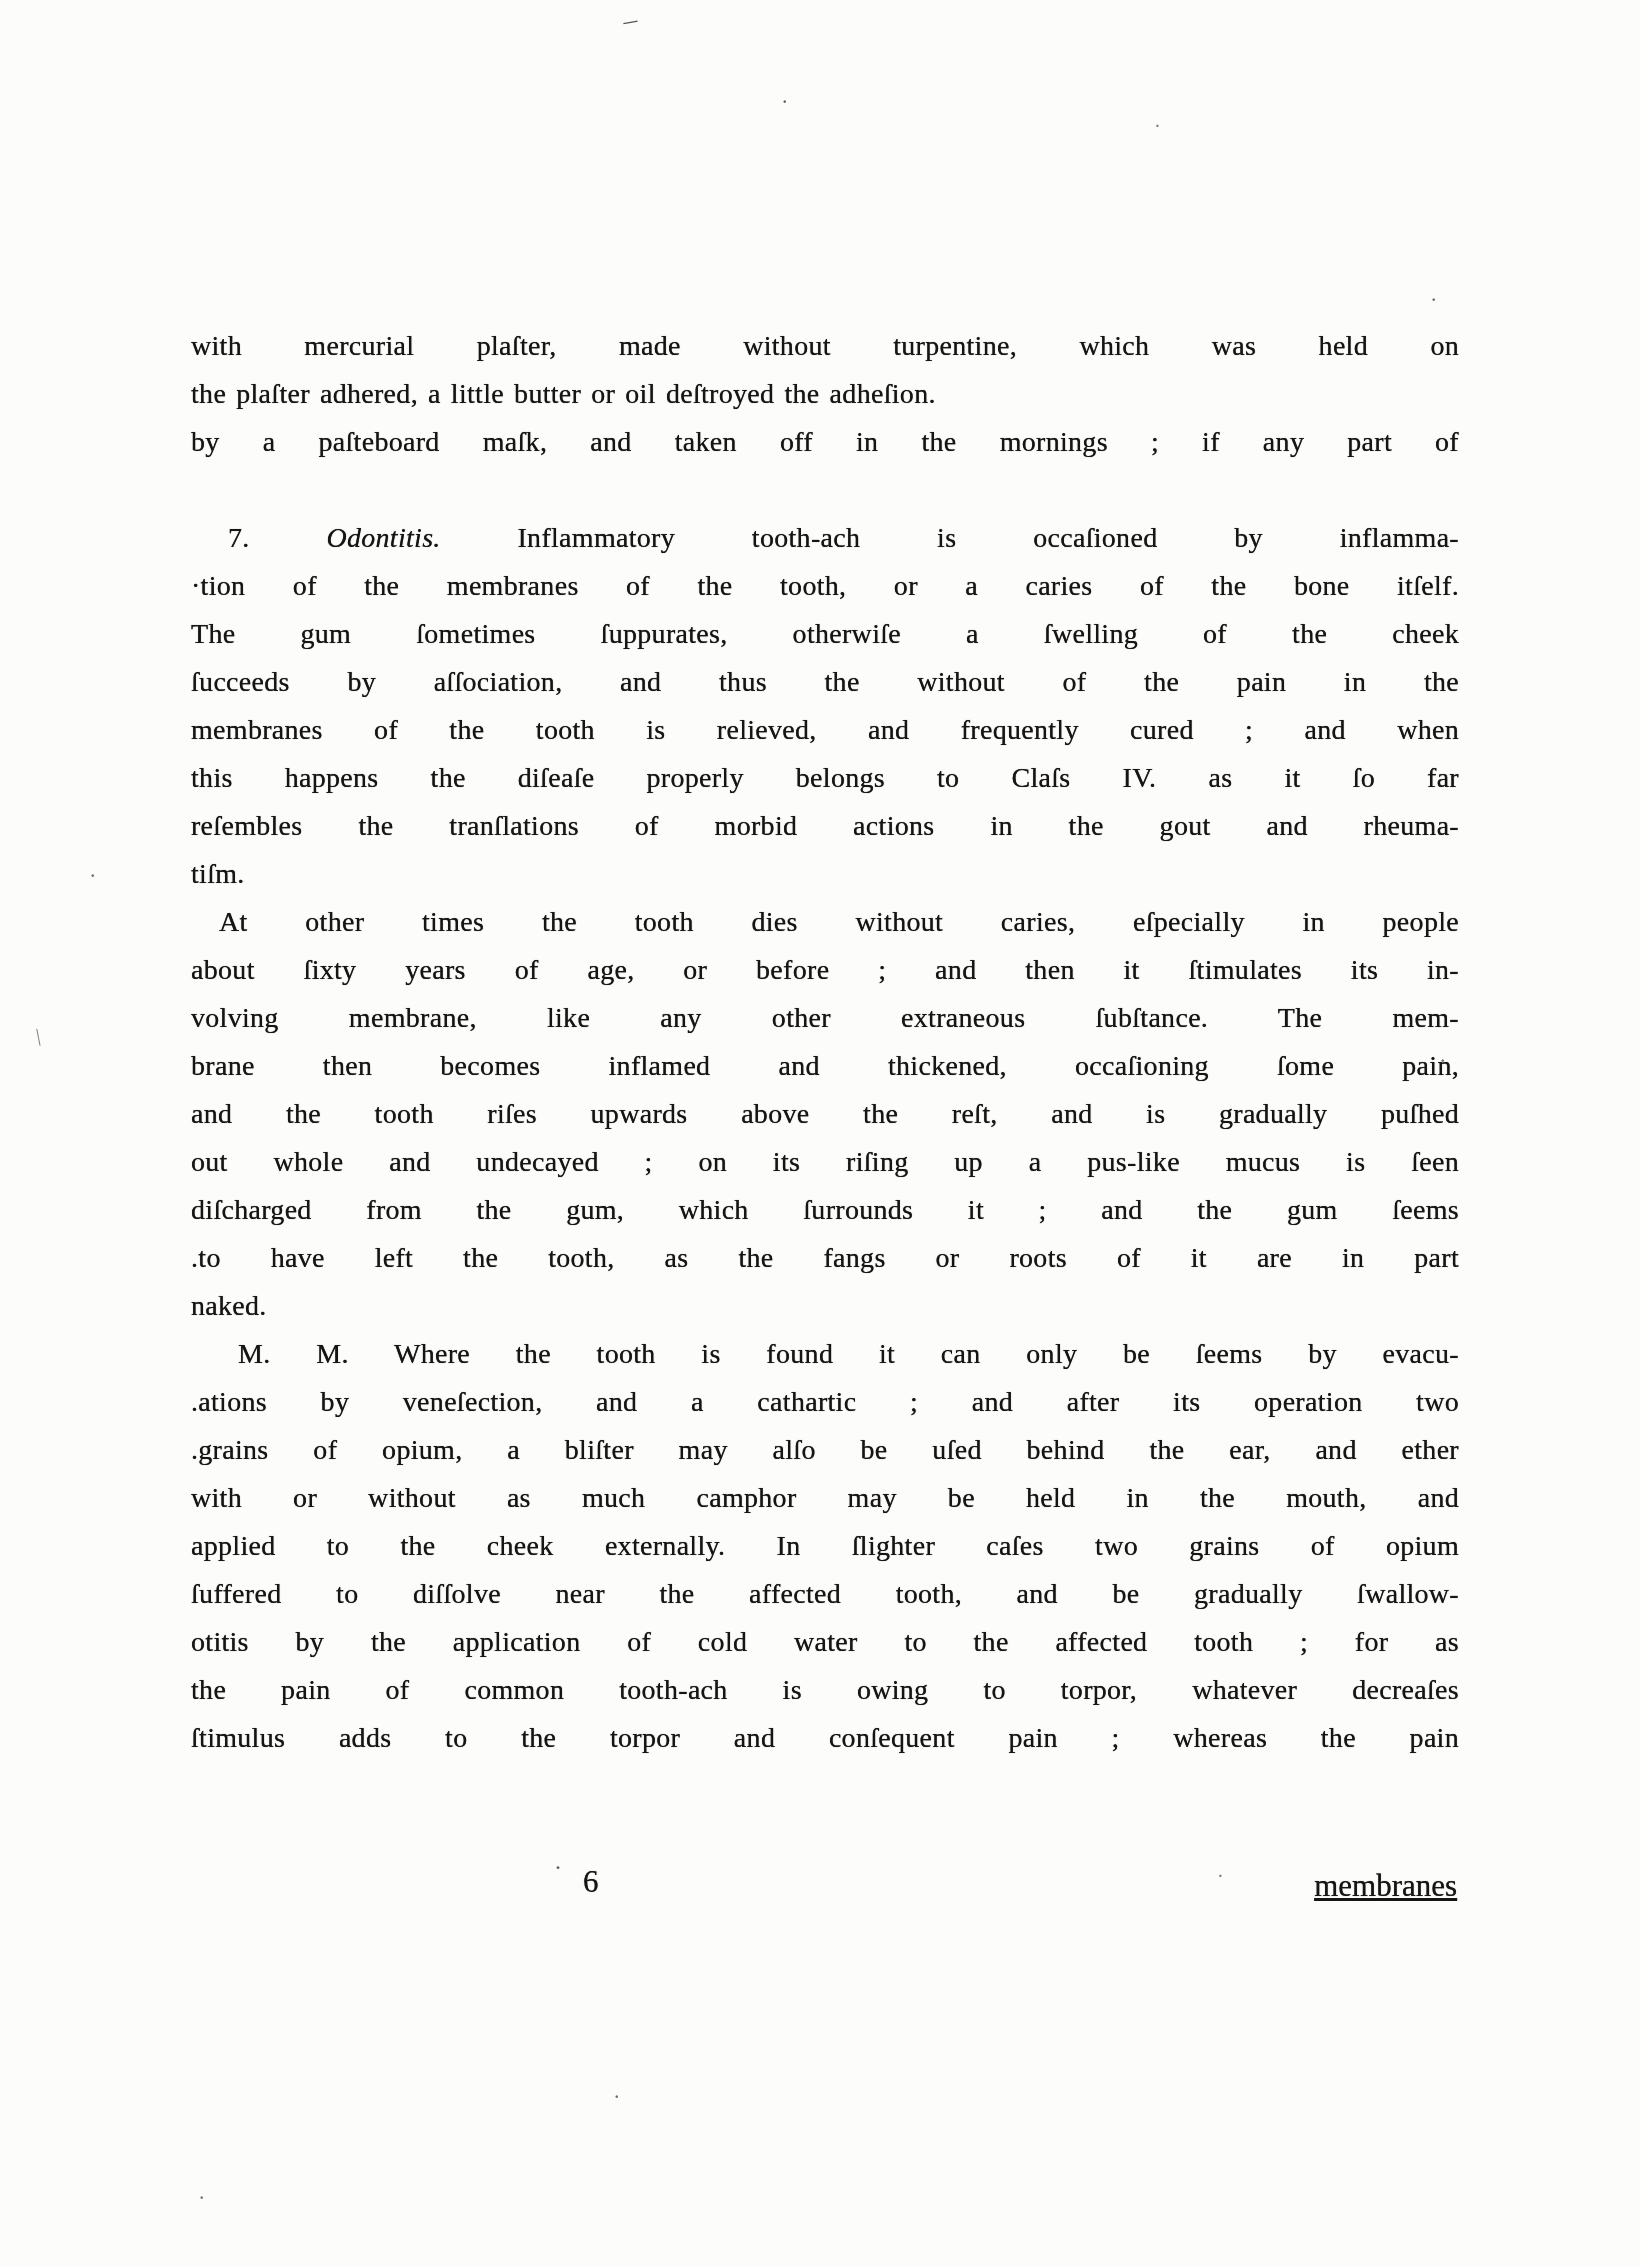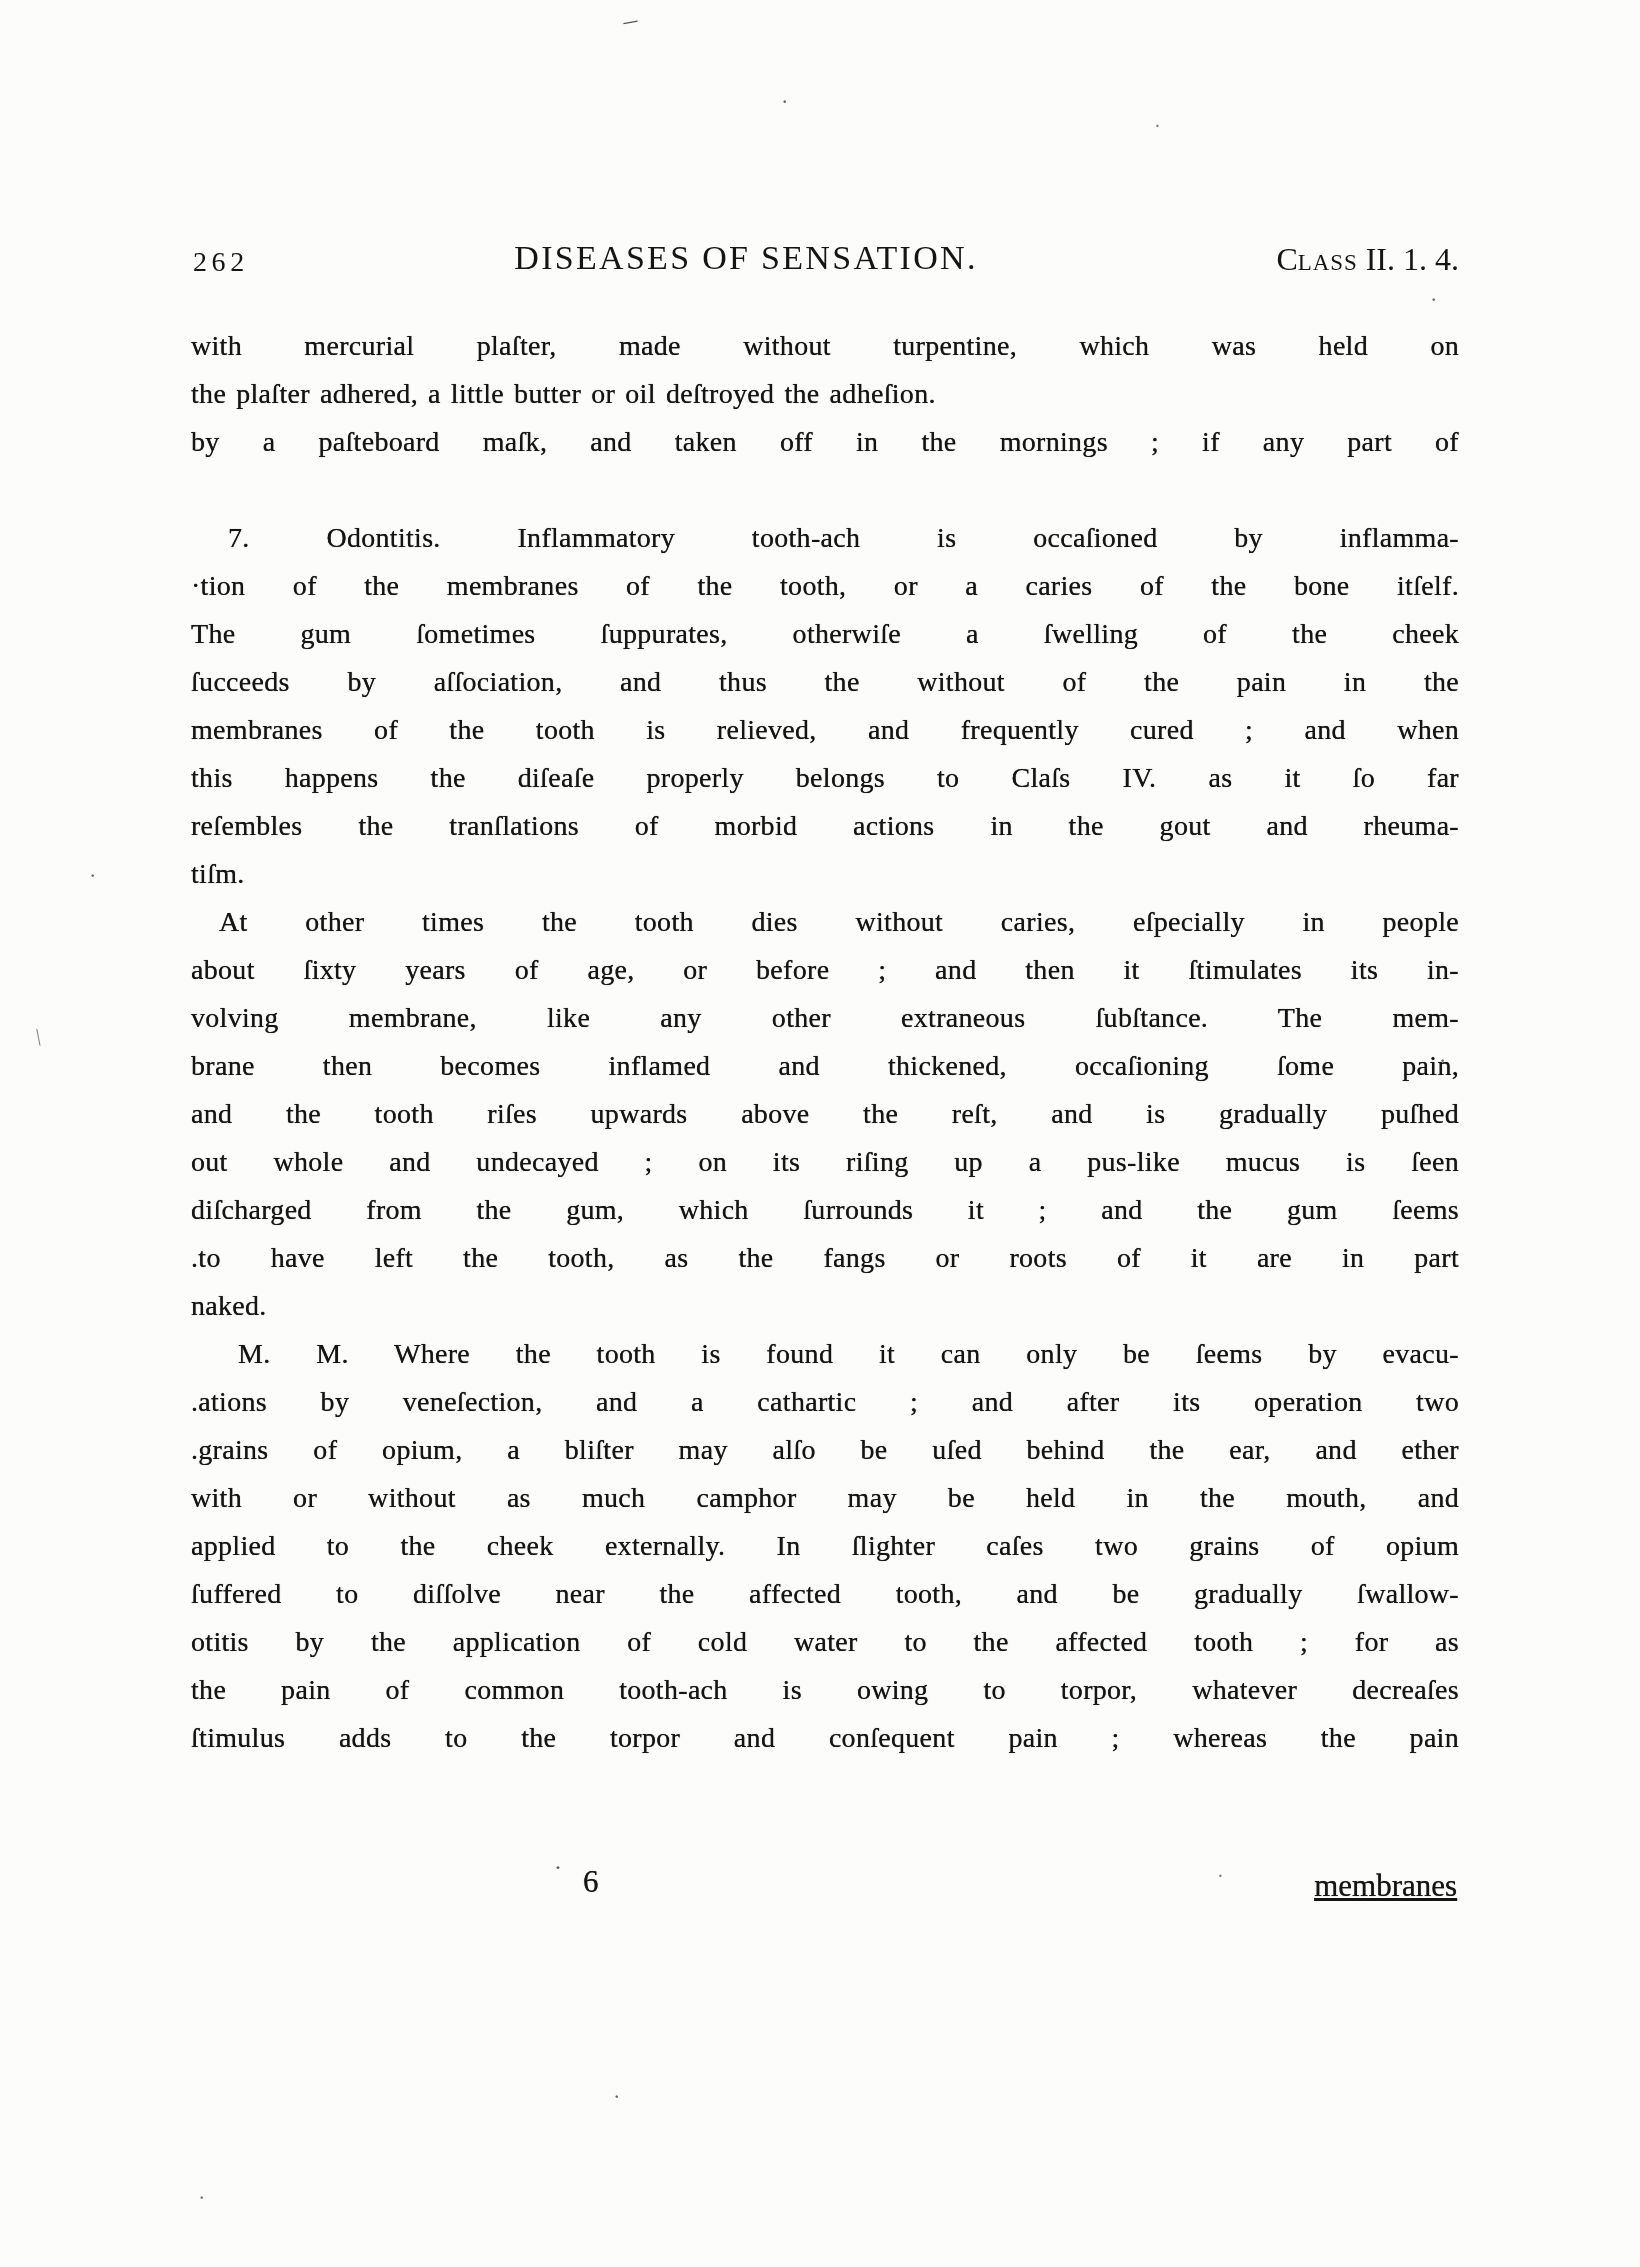--- a/index.html
+++ b/index.html
@@ -28,38 +28,33 @@
     line-height:48px;
     height:48px;
     text-align:justify;
     text-align-last:justify;
     white-space:normal;
     letter-spacing:0.3px;
     word-spacing:2.8px;
     text-shadow:0 0 0.7px rgba(10,8,6,0.85);
   }
   .line.noj{text-align-last:left;}
-  .it{}
+  .it{font-style:italic;}
   
   #footerline{top:1864px;height:48px;}
   #signature{position:absolute;left:392px;top:0;font-size:31px;text-shadow:0 0 0.7px rgba(10,8,6,0.85);}
   #catchword{position:absolute;right:1.9px;top:3.7px;font-size:31px;text-shadow:0 0 0.7px rgba(10,8,6,0.85);text-decoration:underline;}
   
   .speck{position:absolute;color:#2a2a28;font-size:24px;line-height:1;pointer-events:none;}
 </style>
 </head>
 <body>
 
 <div class="page">
 
-  <div class="textblock" id="header">
-    <span id="pagenum">262</span>
-    <span id="title">DISEASES OF SENSATION.</span>
-    <span id="classref"><span>C</span><span class="sc">lass</span><span> II. 1. 4.</span></span>
-  </div>
 
   <div class="textblock" id="bodytext">
       <div class="para">
         <div class="line">with mercurial plaſter, made without turpentine, which was held on</div>
         <div class="line noj">the plaſter adhered, a little butter or oil deſtroyed the adheſion.</div>
         <div class="line">by a paſteboard maſk, and taken off in the mornings ;  if any part of</div>
       </div>
       <div class="para gap">
         <div class="line" style="text-indent: 37px;"><span>7. </span><span class="it">Odontitis.</span><span> Inflammatory tooth-ach is occaſioned by inflamma-</span></div>
         <div class="line">·tion of the membranes of the tooth, or a caries of the bone itſelf.</div>

